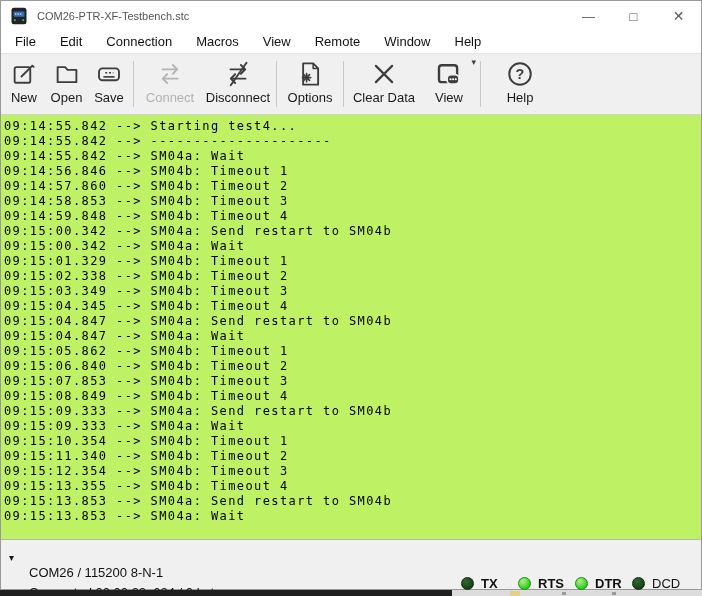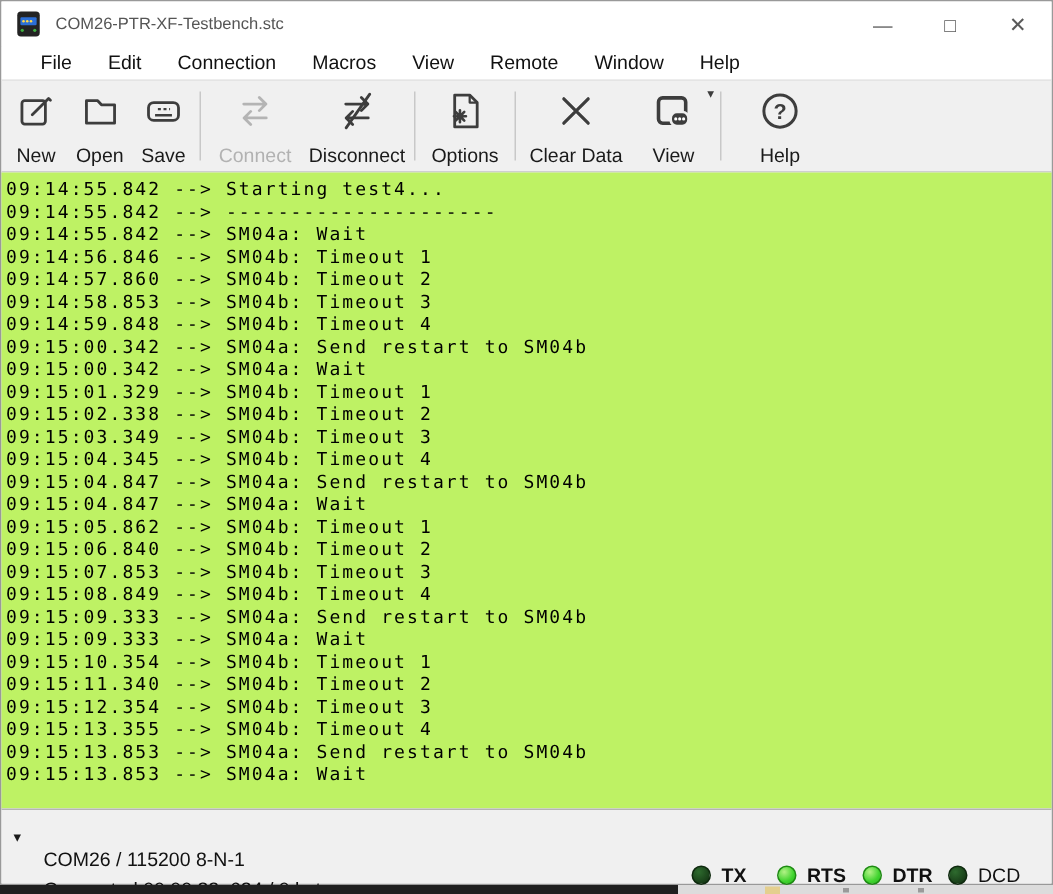--- a/index.html
+++ b/index.html
@@ -12,31 +12,31 @@
   .titlebar { height:30px; display:flex; align-items:center; background:#fff; flex:0 0 auto; }
   .app-icon { width:20px; height:20px; margin-left:8px; flex:0 0 auto; }
   .title-text { margin-left:8px; font-size:11px; color:#555; flex:1 1 auto;
                 white-space:nowrap; overflow:hidden; }
   .win-btn { width:45px; height:30px; display:flex; align-items:center; justify-content:center;
              color:#5a5a5a; font-size:13px; cursor:default; }
   .win-btn.close { font-size:14px; }
 
   
   .menubar { height:22px; display:flex; align-items:center; background:#fff;
-             padding-left:14px; flex:0 0 auto; }
+             padding-left:2px; flex:0 0 auto; }
   .menu-item { padding:0 12px; font-size:13px; line-height:22px; color:#111; cursor:default; }
 
   
   .toolbar { height:62px; background:#f0f0f0; border-top:1px solid #e4e4e4;
              border-bottom:1px solid #cfcfcf; display:flex; align-items:stretch;
              padding-left:2px; flex:0 0 auto; }
   .tb-btn { display:flex; flex-direction:column; align-items:center; justify-content:flex-start;
             padding-top:5px; position:relative; cursor:default; }
   .tb-btn svg { display:block; }
-  .tb-label { font-size:13px; color:#1a1a1a; margin-top:7px; white-space:nowrap; }
+  .tb-label { font-size:13px; color:#1a1a1a; margin-top:1px; white-space:nowrap; }
   .tb-btn.disabled .tb-label { color:#b2b2b2; }
   .tb-sep { width:1px; background:#c8c8c8; margin:7px 3px; }
   .view-caret { position:absolute; top:4px; right:1px; font-size:9px; color:#3d3d3d; line-height:9px; }
 
   
   .log { flex:1 1 auto; background:#bef264; overflow:hidden; padding:4px 0 4px 3px; }
   .log-line { font-family:"DejaVu Sans Mono", monospace; font-size:12px; line-height:15px;
               letter-spacing:1.4px; color:#000; white-space:pre; }
 
   

